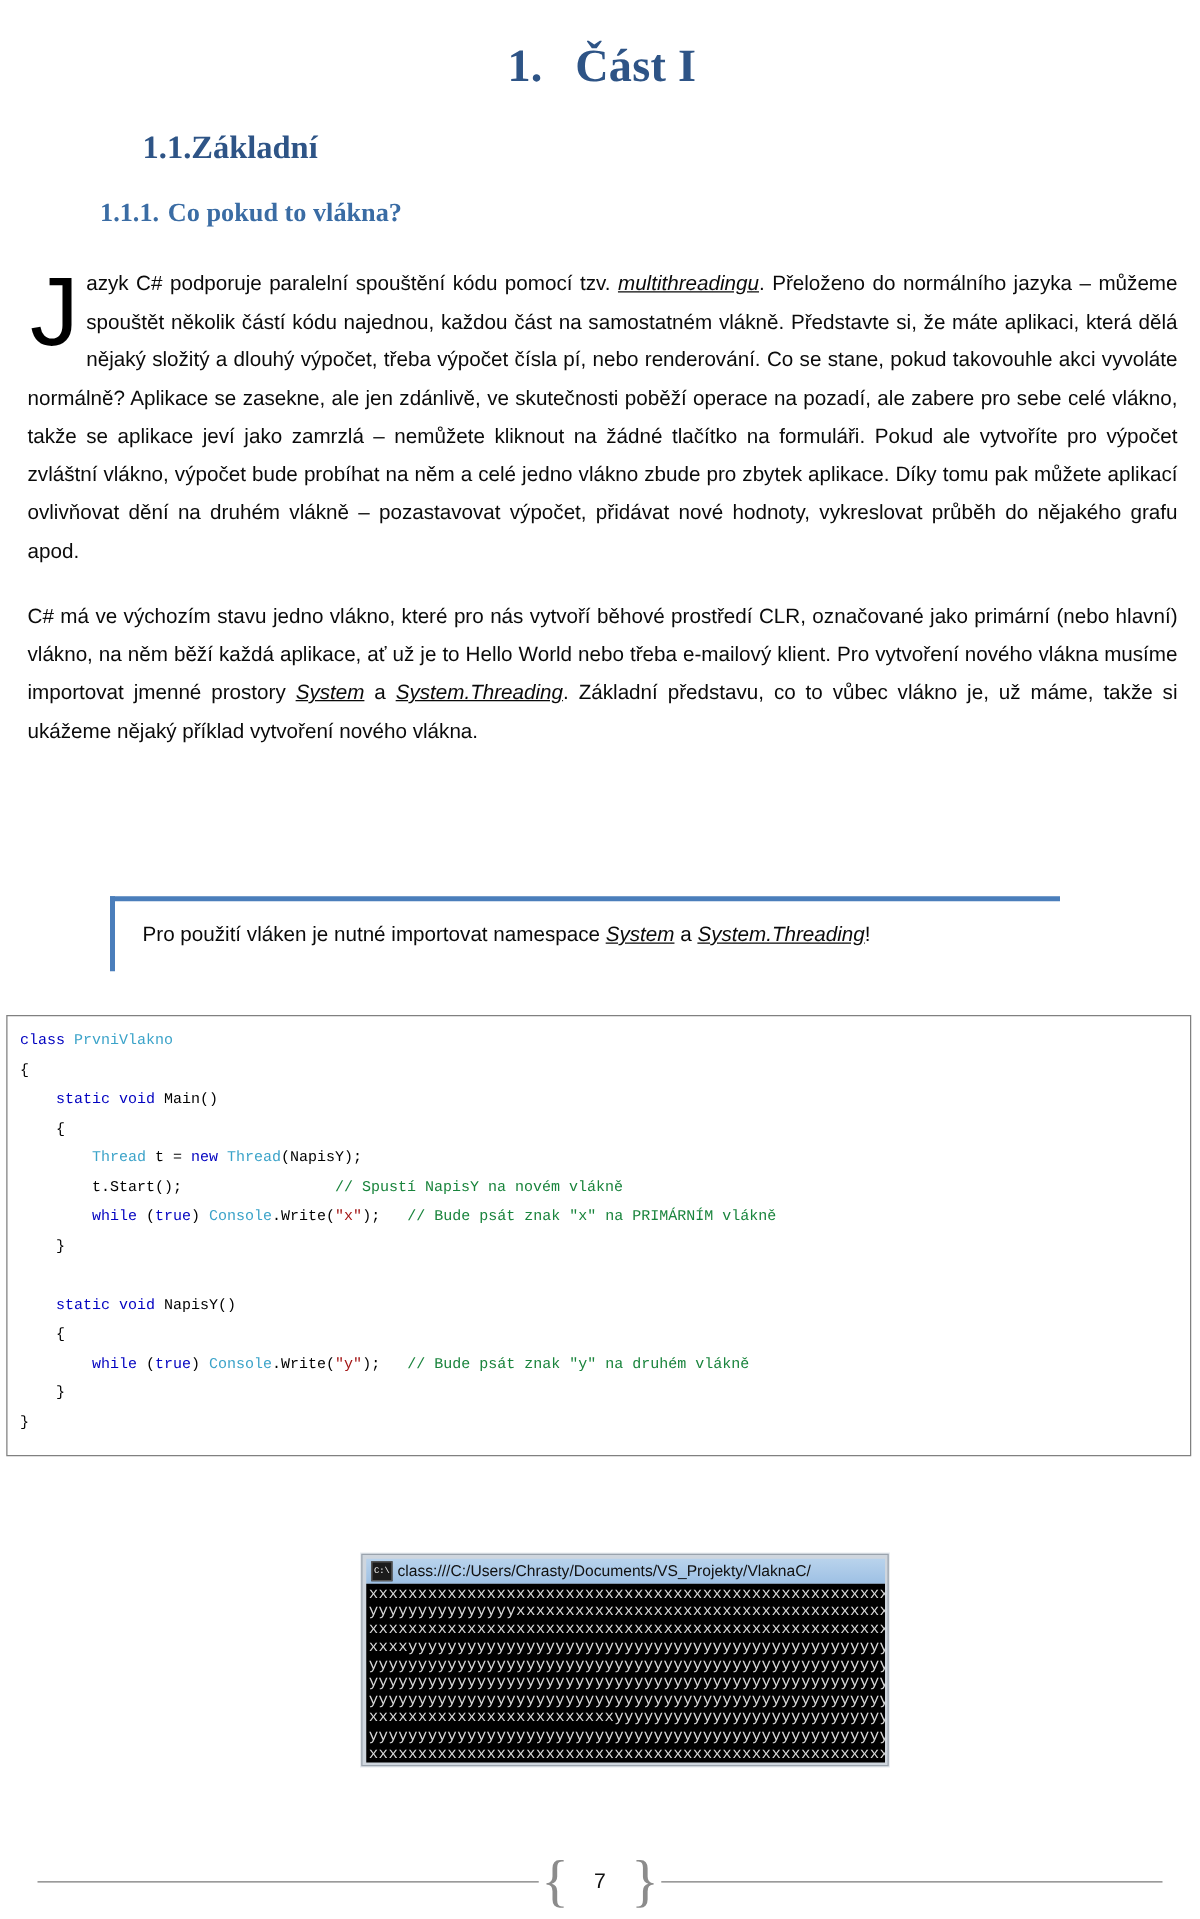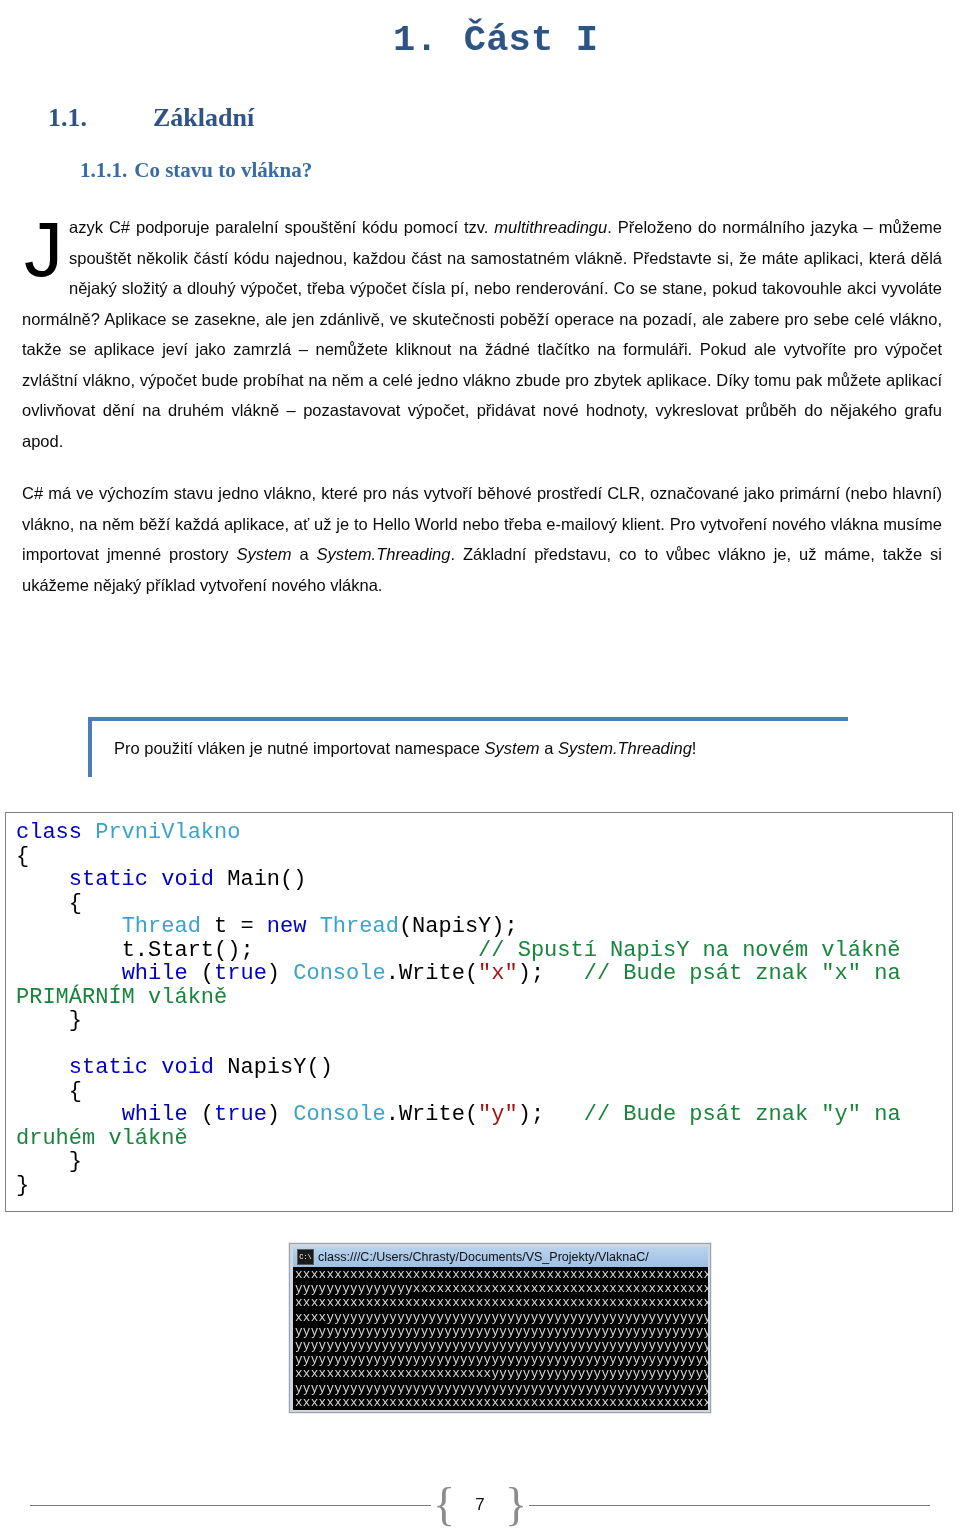--- a/index.html
+++ b/index.html
@@ -17,26 +17,26 @@
   }
 
   .page {
     position: absolute;
     inset: 0;
     padding: 0;
   }
 
   
   .h1 {
-    font-family: Liberation Mono, monospace;
+    font-family: Liberation Serif, serif;
     color: #2E5486;
     font-size: 37px;
     font-weight: bold;
     text-align: left;
-    margin: 3px;
+    margin: 16px;
     padding: 8px 0 0 0;
     letter-spacing: 0.2px;
   }
   .h1-wrap {
     position: absolute;
     left: 390px;
     top: 8px;
   }
   .h1 .num { margin-right: 26px; }
 
@@ -45,21 +45,21 @@
     left: 48px;
     top: 103px;
   }
   .h2 {
     font-family: "Liberation Serif", serif;
     color: #2E5486;
     font-size: 26px;
     font-weight: bold;
     margin: 0;
   }
-  .h2 .num { display: inline-block; width: 105px; }
+  .h2 .num { display: inline-block; width: 105px; text-align: right; }
 
   .h3-wrap {
     position: absolute;
     left: 80px;
     top: 158px;
   }
   .h3 {
     font-family: "Liberation Serif", serif;
     color: #3A6CA4;
     font-size: 21px;
@@ -87,21 +87,21 @@
 
   .dropcap {
     float: left;
     font-family: "Liberation Sans", sans-serif;
     font-size: 78px;
     line-height: 66px;
     font-weight: normal;
     padding: 4px 6px 0 2px;
     color: #000;
   }
-  .it { font-style: italic; }
+  .it { font-style: italic; text-decoration: underline; }
 
   
   .note {
     position: absolute;
     left: 88px;
     top: 717px;
     width: 760px;
     box-sizing: border-box;
     border-top: 4px solid #4A7EBB;
     border-left: 4px solid #4A7EBB;
@@ -121,21 +121,21 @@
     top: 812px;
     width: 948px;
     box-sizing: border-box;
     border: 1px solid #808080;
     background: #ffffff;
     padding: 8px 6px 14px 10px;
   }
   pre.code {
     margin: 0;
     font-family: "Liberation Mono", monospace;
-    font-size: 22px;
+    font-size: 12px;
     line-height: 23.5px;
     white-space: pre-wrap;
     word-break: break-word;
     color: #000000;
   }
   .k  { color: #0000C0; }            
   .ty { color: #3BA3C9; }            
   .cm { color: #19843C; }            
   .st { color: #A31515; }            
   .pl { color: #000000; }            
@@ -238,21 +238,21 @@
   </div>
 
   <div class="h2-wrap">
     <div class="h2">
       <span class="num">1.1.</span><span>Základní</span>
     </div>
   </div>
 
   <div class="h3-wrap">
     <div class="h3">
-      <span class="num">1.1.1.</span><span>Co stavu to vlákna?</span>
+      <span class="num">1.1.1.</span><span>Co pokud to vlákna?</span>
     </div>
   </div>
 
   <div class="body-area">
     <p class="para">
       <span class="dropcap">J</span><span>azyk C# podporuje paralelní spouštění kódu pomocí tzv. </span><span class="it">multithreadingu</span><span>. Přeloženo do normálního jazyka – můžeme spouštět několik částí kódu najednou, každou část na samostatném vlákně. Představte si, že máte aplikaci, která dělá nějaký složitý a dlouhý výpočet, třeba výpočet čísla pí, nebo renderování. Co se stane, pokud takovouhle akci vyvoláte normálně? Aplikace se zasekne, ale jen zdánlivě, ve skutečnosti poběží operace na pozadí, ale zabere pro sebe celé vlákno, takže se aplikace jeví jako zamrzlá – nemůžete kliknout na žádné tlačítko na formuláři. Pokud ale vytvoříte pro výpočet zvláštní vlákno, výpočet bude probíhat na něm a celé jedno vlákno zbude pro zbytek aplikace. Díky tomu pak můžete aplikací ovlivňovat dění na druhém vlákně – pozastavovat výpočet, přidávat nové hodnoty, vykreslovat průběh do nějakého grafu apod.</span>
     </p>
     <p class="para last">
       <span>C# má ve výchozím stavu jedno vlákno, které pro nás vytvoří běhové prostředí CLR, označované jako primární (nebo hlavní) vlákno, na něm běží každá aplikace, ať už je to Hello World nebo třeba e-mailový klient. Pro vytvoření nového vlákna musíme importovat jmenné prostory </span><span class="it">System</span><span> a </span><span class="it">System.Threading</span><span>. Základní představu, co to vůbec vlákno je, už máme, takže si ukážeme nějaký příklad vytvoření nového vlákna.</span>
     </p>

